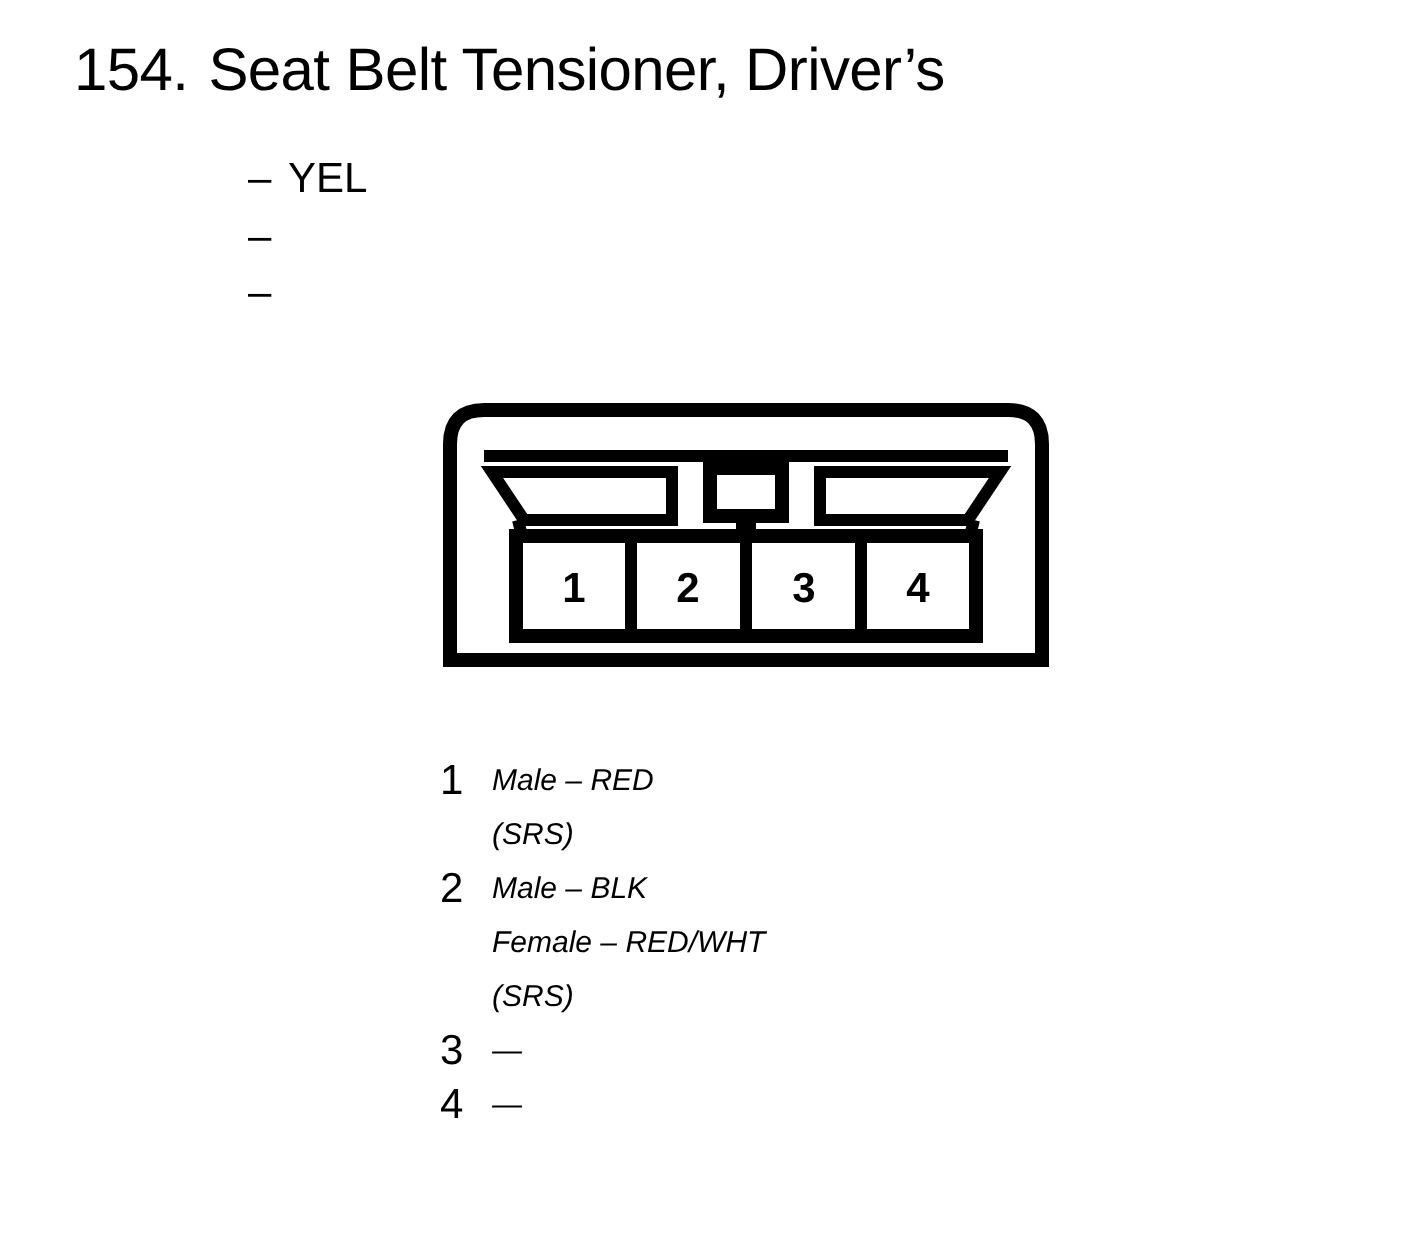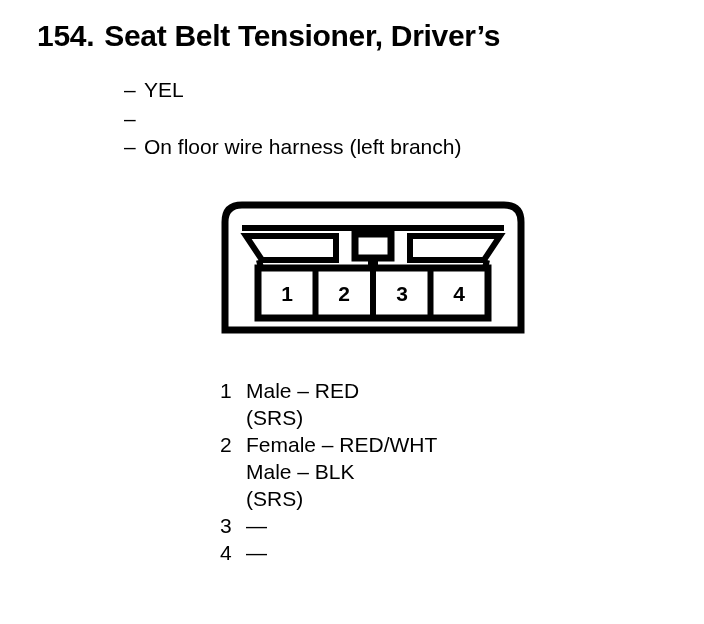--- a/index.html
+++ b/index.html
@@ -16,21 +16,21 @@
     color: #000000;
     -webkit-font-smoothing: none;
   }
 
   
   .page-title {
     position: absolute;
     left: 37px;
     top: 21px;
     font-size: 30px;
-    font-weight: bold;
+    font-weight: normal;
     letter-spacing: -0.3px;
     white-space: nowrap;
     line-height: 1;
   }
   .page-title .num {
     margin-right: 10px;
   }
 
   
   .attr-list {
@@ -85,43 +85,43 @@
   .legend-num {
     flex: 0 0 26px;
     font-size: 21px;
     line-height: 27px;
     text-align: left;
   }
   .legend-body {
     flex: 1 1 auto;
   }
   .legend-line {
-    font-size: 21px;
+    font-size: 15px;
     line-height: 27px;
     white-space: nowrap;
+    font-style: italic;
   }
 </style>
 </head>
 <body>
 
 <div class="page-title">
   <span class="num">154.</span><span>Seat Belt Tensioner, Driver’s</span>
 </div>
 
 <div class="attr-list">
   <div class="attr-item">
     <span class="attr-dash">–</span>
     <span>YEL</span>
   </div>
   <div class="attr-item">
     <span class="attr-dash">–</span>
   </div>
   <div class="attr-item">
     <span class="attr-dash">–</span>
-    <span>On floor wire harness (left branch)</span>
   </div>
 </div>
 
 <div class="connector">
   <svg width="310" height="140" viewBox="0 0 310 140" xmlns="http://www.w3.org/2000/svg">
 
     <path d="M 7 132 L 7 24 Q 7 7 24 7 L 286 7 Q 303 7 303 24 L 303 132 Z" fill="#ffffff" stroke="#000000" stroke-width="7" stroke-linejoin="miter"></path>
 
     <line x1="24" y1="30" x2="286" y2="30" stroke="#000000" stroke-width="6"></line>
 
@@ -155,22 +155,22 @@
     <div class="legend-num">1</div>
     <div class="legend-body">
       <div class="legend-line">Male – RED</div>
       <div class="legend-line">(SRS)</div>
     </div>
   </div>
 
   <div class="legend-row">
     <div class="legend-num">2</div>
     <div class="legend-body">
+      <div class="legend-line">Male – BLK</div>
       <div class="legend-line">Female – RED/WHT</div>
-      <div class="legend-line">Male – BLK</div>
       <div class="legend-line">(SRS)</div>
     </div>
   </div>
 
   <div class="legend-row">
     <div class="legend-num">3</div>
     <div class="legend-body">
       <div class="legend-line">—</div>
     </div>
   </div>

